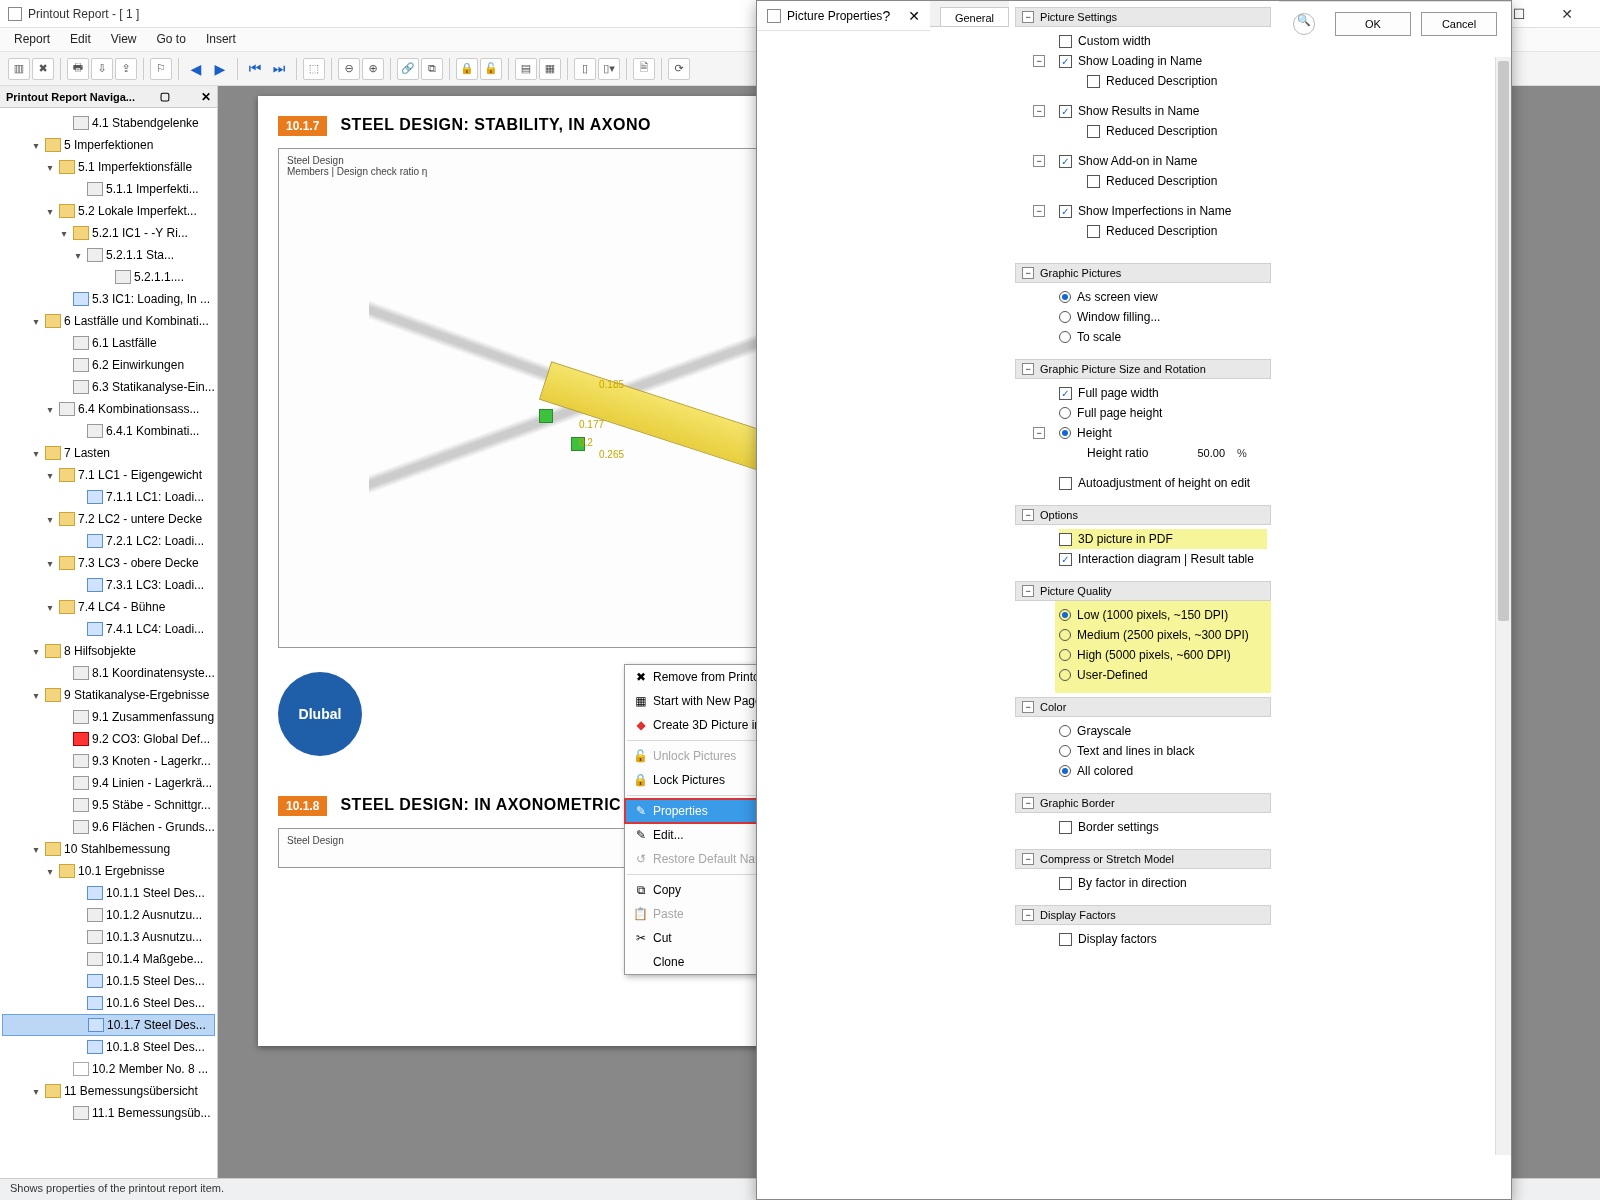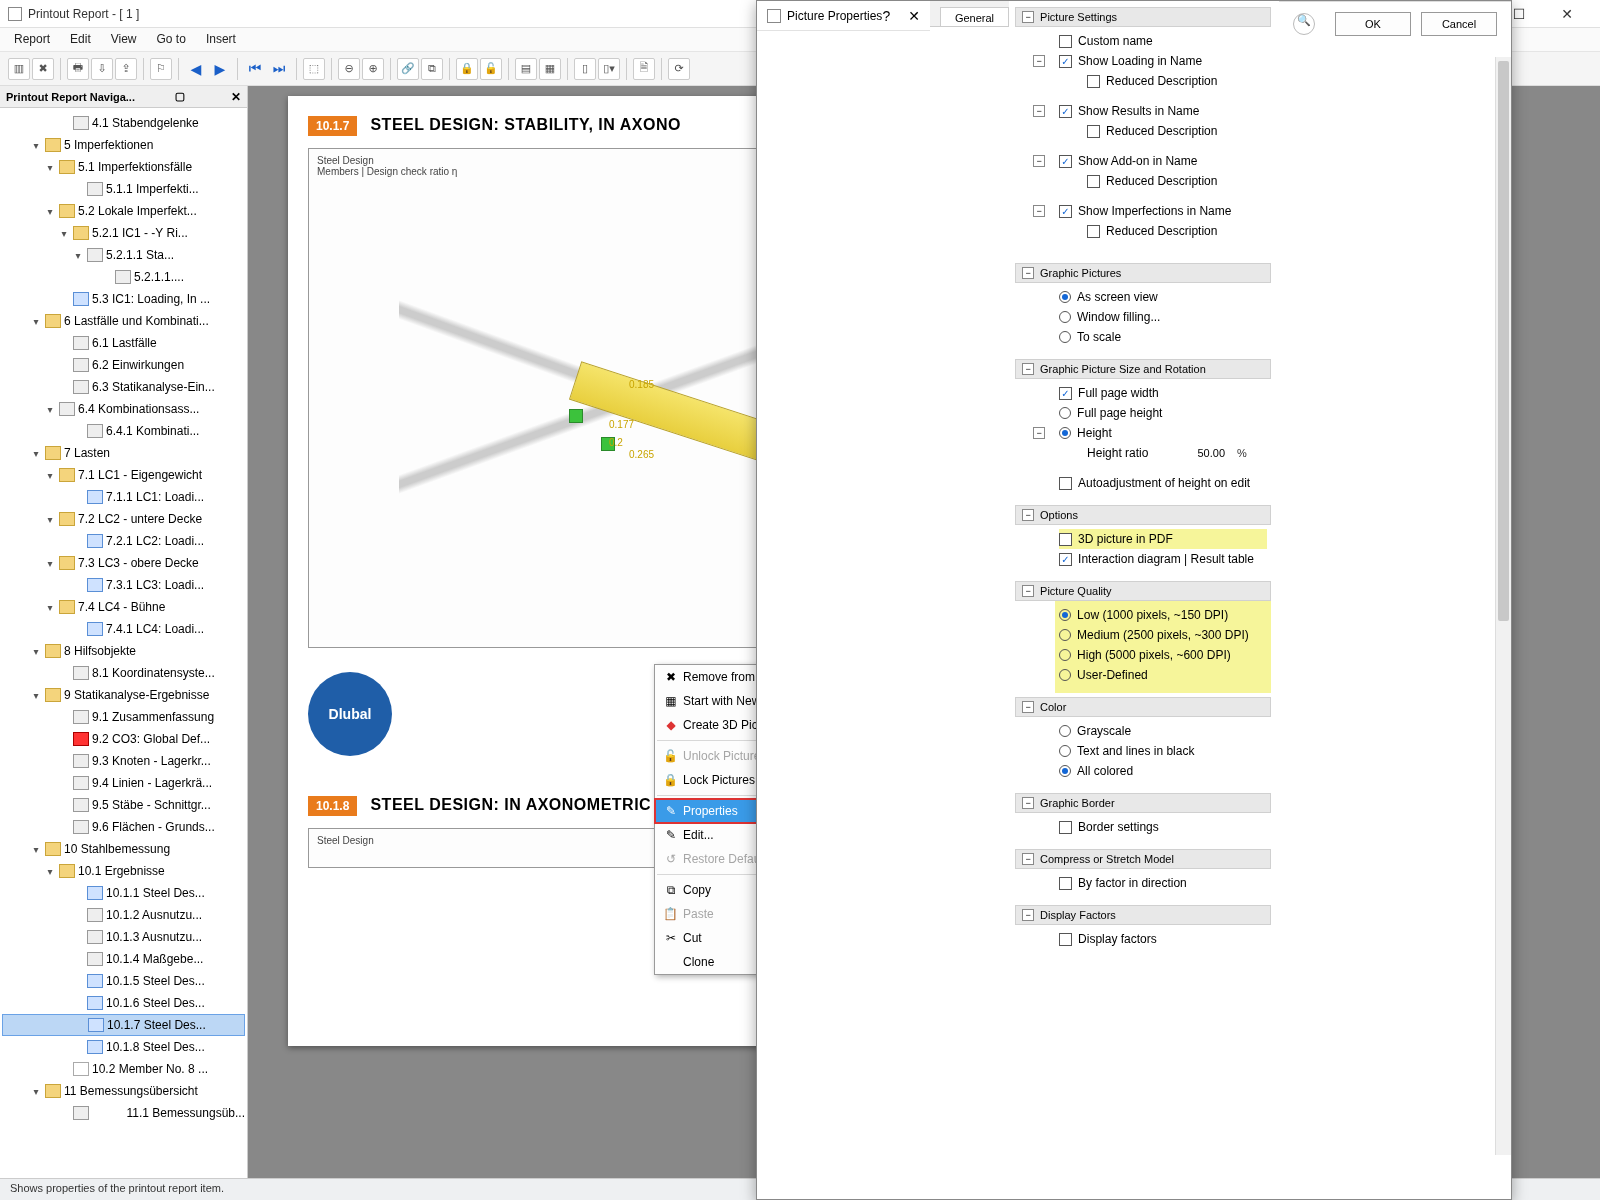--- a/index.html
+++ b/index.html
@@ -19,21 +19,21 @@
   .toolbar { height:34px; display:flex; align-items:center; gap:2px; padding:2px 8px; border-bottom:1px solid #ddd; background:#f5f5f5;}
   .tbtn { width:22px; height:22px; border:1px solid #ccc; background:#fff; border-radius:2px; font-size:11px; display:flex;align-items:center;justify-content:center; color:#555;}
   .tsep { width:1px; height:22px; background:#ccc; margin:0 4px; }
   .arrow-blue { color:#1a5fc8; font-size:14px; border:none; background:none;}
   .refresh { color:#444; }
 
   .body-area { display:flex; height: calc(1200px - 28px - 24px - 34px - 22px); }
   .statusbar { position:absolute; bottom:0; left:0; right:0; height:22px; background:#eef0f2; border-top:1px solid #ccc; padding:3px 10px; font-size:11px; color:#333; }
 
   
-  .nav { width:248px; border-right:1px solid #ccc; background:#fff; display:flex; flex-direction:column;}
+  .nav { width:218px; border-right:1px solid #ccc; background:#fff; display:flex; flex-direction:column;}
   .nav-hdr { height:22px; background:#efefef; border-bottom:1px solid #ccc; display:flex; align-items:center; padding:0 6px; font-weight:bold; font-size:11px;}
   .nav-hdr .x { margin-left:auto; font-size:12px; }
   .tree { flex:1; overflow:auto; padding:4px 2px; font-size:12px; }
   .tn { display:flex; align-items:center; height:22px; white-space:nowrap; overflow:hidden; text-overflow:ellipsis; }
   .tn .twist { width:12px; text-align:center; color:#555; font-size:10px;}
   .tn .ic { width:16px; height:14px; margin:0 3px; background:#f4d47c; border:1px solid #caa53a; }
   .tn .ic.doc { background:#eee; border:1px solid #999; }
   .tn .ic.img { background:#cfe2ff; border:1px solid #5a8fd6; }
   .tn .ic.txt { background:#fff; border:1px solid #aaa; }
   .tn .ic.red { background:#f33; border:1px solid #a00;}
@@ -390,21 +390,21 @@
           <div class="tn" style="padding-left: 56px;">
             <span class="twist"></span>
             <span class="ic txt"></span>
             <span class="lbl">10.2 Member No. 8 ...</span>
           </div>
           <div class="tn" style="padding-left: 28px;">
             <span class="twist">▾</span>
             <span class="ic "></span>
             <span class="lbl">11 Bemessungsübersicht</span>
           </div>
-          <div class="tn" style="padding-left: 56px; text-align: right;">
+          <div class="tn" style="padding-left: 56px;">
             <span class="twist"></span>
             <span class="ic doc"></span>
             <span class="lbl">11.1 Bemessungsüb...</span>
           </div>
         </div>
     </div>
 
     <div class="canvas">
       <div class="page">
         <div>
@@ -521,21 +521,21 @@
   <div class="body">
 
     <div class="grp">
       <div class="grp-h">
           <span class="collapse">−</span>
           <span>Picture Settings</span>
         </div>
       <div class="grp-b">
         <div class="row">
             <span class="cb"></span>
-            <span>Custom name</span>
+            <span>Custom width</span>
           </div>
         <div class="row">
             <span class="collapse2">−</span>
             <span class="cb chk"></span>
             <span>Show Loading in Name</span>
           </div>
         <div class="row sub">
             <span class="cb"></span>
             <span>Reduced Description</span>
           </div>

